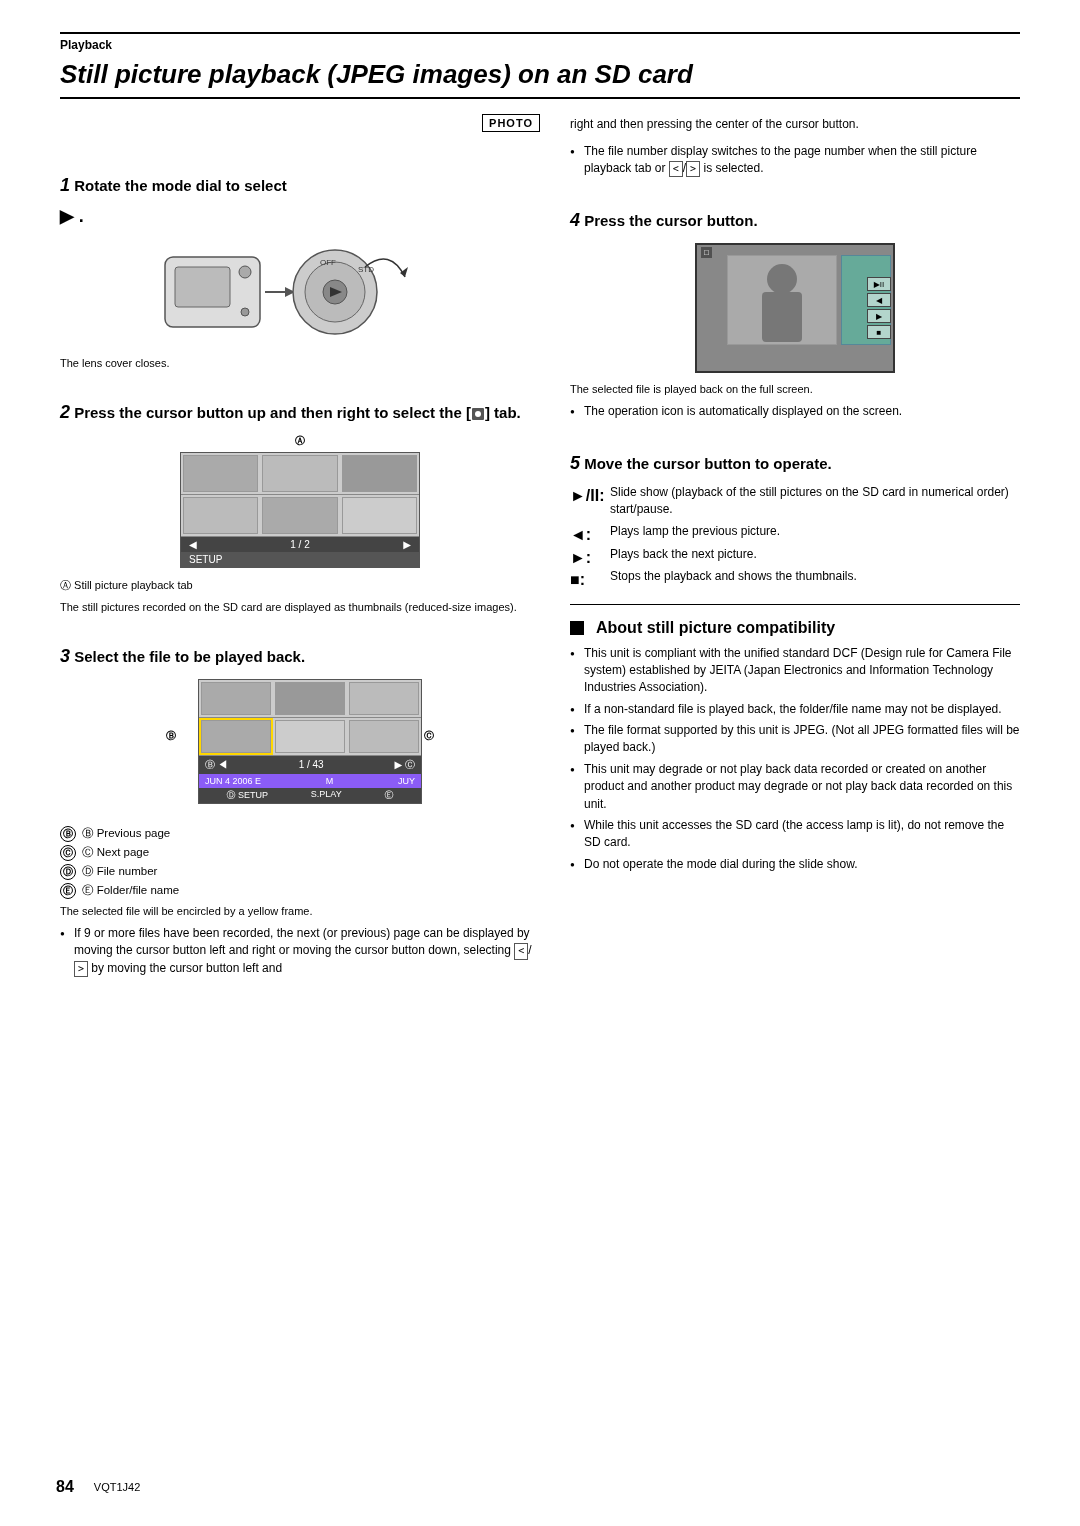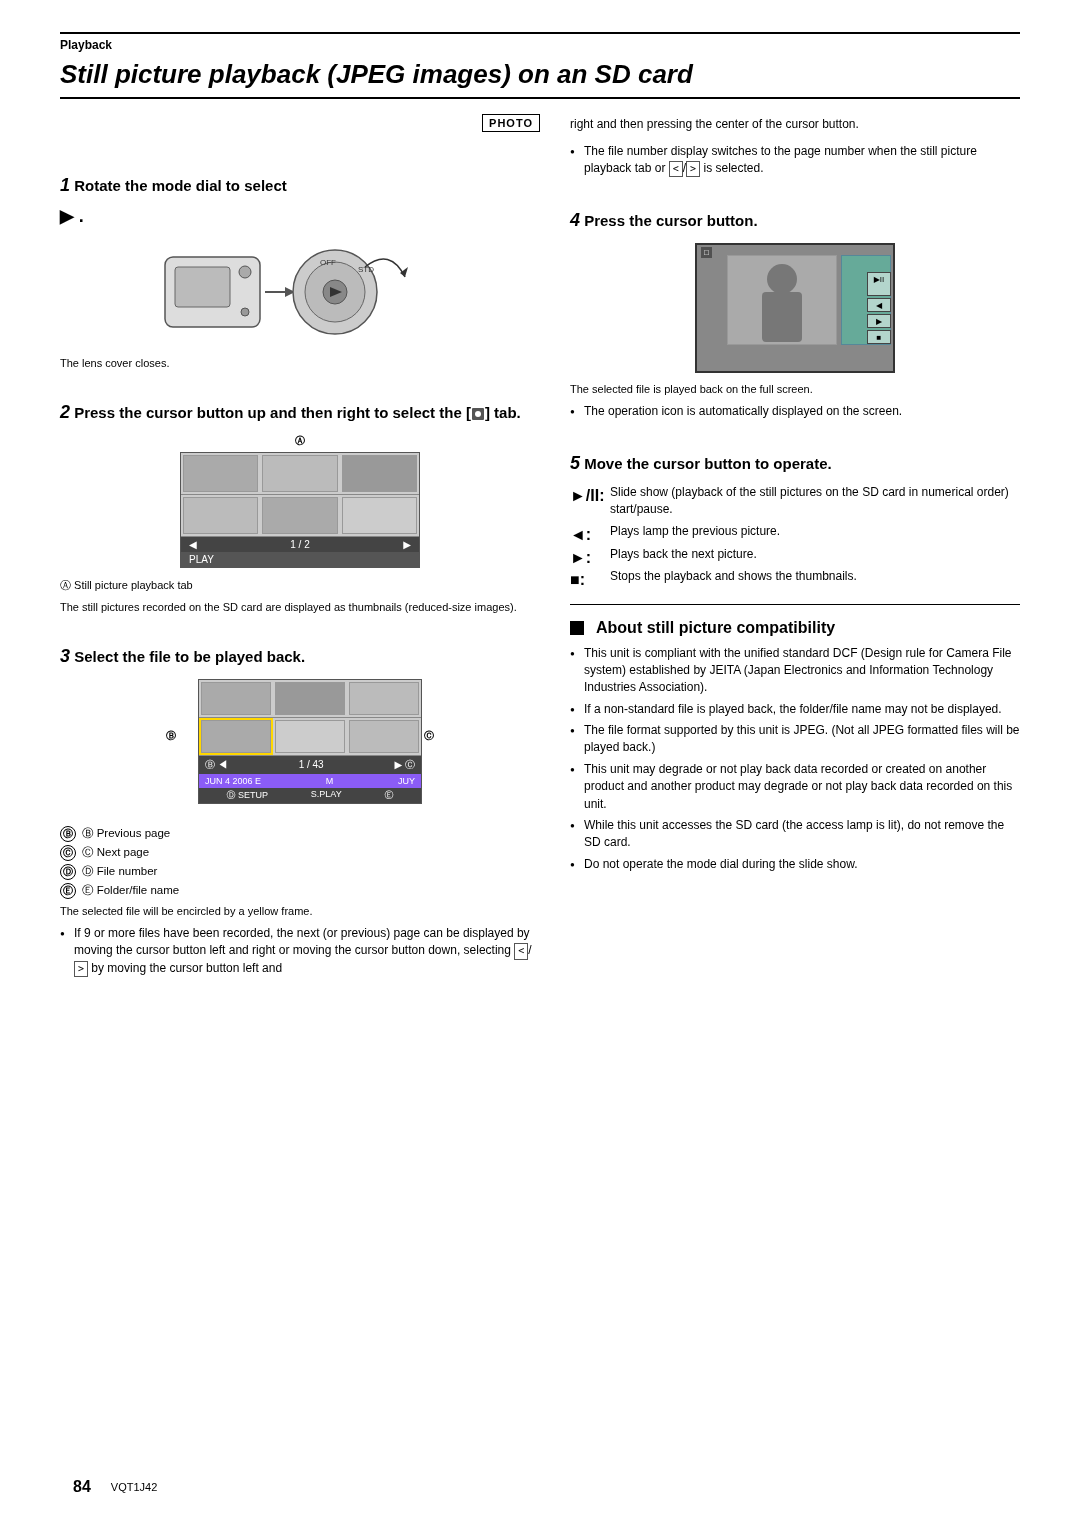--- a/index.html
+++ b/index.html
@@ -151,21 +151,21 @@
       background: #000;
       flex-shrink: 0;
     }
     .divider-line {
       border-top: 1px solid #000;
       margin: 14px 0;
     }
     .page-footer {
       position: absolute;
       bottom: 30px;
-      left: 73px;
+      left: 56px;
       right: 60px;
       display: flex;
       align-items: center;
       gap: 20px;
     }
     .page-number {
       font-size: 16px;
       font-weight: bold;
     }
     .footer-code {
@@ -288,21 +288,21 @@
             <div style="display:flex; height:42px; border-bottom:1px solid #888;">
               <div style="flex:1;background:#bbb;margin:2px;border:1px solid #999;"></div>
               <div style="flex:1;background:#aaa;margin:2px;border:1px solid #999;"></div>
               <div style="flex:1;background:#ccc;margin:2px;border:1px solid #999;"></div>
             </div>
             <div style="background:#444;color:#fff;font-size:10px;padding:2px 8px;display:flex;justify-content:space-between;">
               <span>◀</span>
               <span>1 / 2</span>
               <span>▶</span>
             </div>
-            <div style="background:#555;color:#fff;font-size:10px;padding:2px 8px;">PLAY</div>
+            <div style="background:#555;color:#fff;font-size:10px;padding:2px 8px;">SETUP</div>
           </div>
         </div>
 
         <div class="caption-small" style="margin-top:8px;">Ⓐ  Still picture playback tab</div>
         <div class="caption-small">The still pictures recorded on the SD card are displayed as thumbnails (reduced-size images).</div>
       </div>
 
       <div class="step-content">
         <div class="step-heading">
           <span class="step-num">3</span>
@@ -392,21 +392,21 @@
 
             <div style="position:absolute;top:10px;left:30px;width:110px;height:90px;background:#aaa;border:1px solid #999;">
 
               <div style="position:absolute;top:8px;left:50%;transform:translateX(-50%);width:30px;height:30px;background:#777;border-radius:50%;"></div>
               <div style="position:absolute;top:36px;left:50%;transform:translateX(-50%);width:40px;height:50px;background:#777;border-radius:4px;"></div>
             </div>
 
             <div style="position:absolute;top:10px;right:2px;width:50px;height:90px;background:#6a9;border:1px solid #589;"></div>
 
             <div style="position:absolute;right:2px;top:50%;transform:translateY(-50%);display:flex;flex-direction:column;gap:2px;">
-              <div style="width:24px;height:24px;background:rgba(255,255,255,0.5);border:1px solid #444;font-size:8px;text-align:center;line-height:14px;">▶II</div>
+              <div style="width:24px;height:14px;background:rgba(255,255,255,0.5);border:1px solid #444;font-size:8px;text-align:center;line-height:14px;">▶II</div>
               <div style="width:24px;height:14px;background:rgba(255,255,255,0.5);border:1px solid #444;font-size:8px;text-align:center;line-height:14px;">◀</div>
               <div style="width:24px;height:14px;background:rgba(255,255,255,0.5);border:1px solid #444;font-size:8px;text-align:center;line-height:14px;">▶</div>
               <div style="width:24px;height:14px;background:rgba(255,255,255,0.5);border:1px solid #444;font-size:8px;text-align:center;line-height:14px;">■</div>
             </div>
 
             <div style="position:absolute;top:2px;left:4px;background:rgba(0,0,0,0.4);color:#fff;font-size:8px;padding:1px 3px;">□</div>
           </div>
         </div>
 
         <div class="caption-small">The selected file is played back on the full screen.</div>

